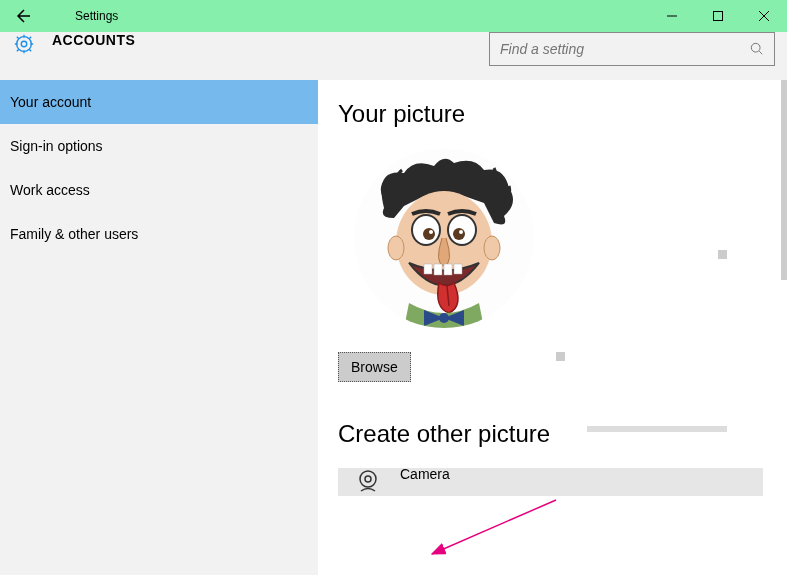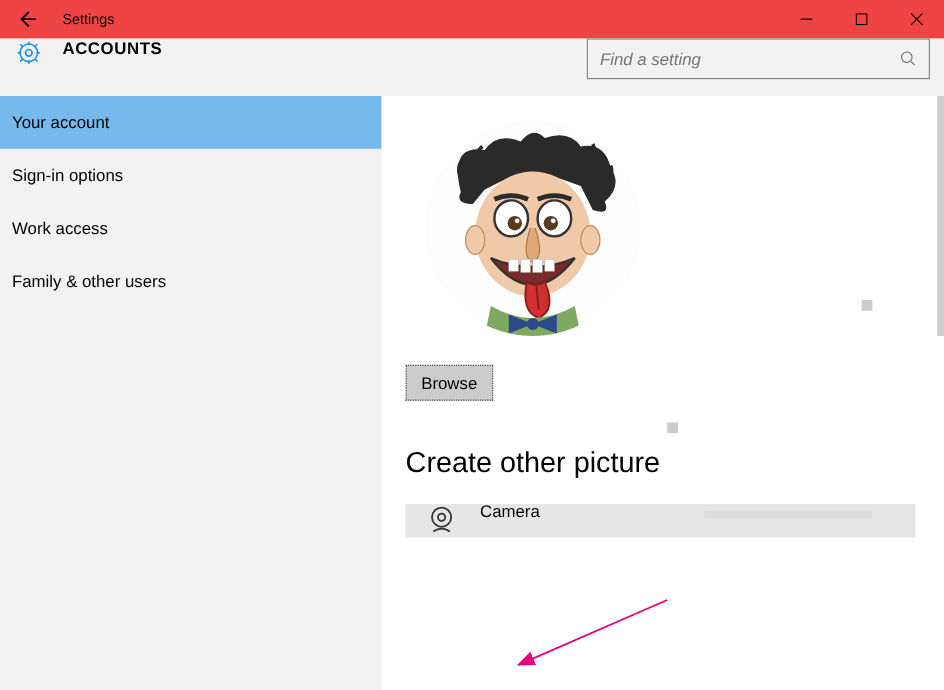--- a/index.html
+++ b/index.html
@@ -8,21 +8,22 @@
       height: 575px;
       font-family: "Segoe UI", -apple-system, sans-serif;
       background: #f2f2f2;
       overflow: hidden;
       position: relative;
     }
     .titlebar {
       height: 32px;
       display: flex;
       align-items: center;
-      background: #ef4444;
+      background: #86efac;
+      gap: 23px;
     }
     .back-btn {
       width: 48px;
       height: 32px;
       display: flex;
       align-items: center;
       justify-content: center;
       cursor: pointer;
     }
     .title {
@@ -227,20 +228,21 @@
 
 <div class="content">
   <div class="sidebar">
     <div class="nav-item active"><span>Your account</span></div>
     <div class="nav-item"><span>Sign-in options</span></div>
     <div class="nav-item"><span>Work access</span></div>
     <div class="nav-item"><span>Family &amp; other users</span></div>
   </div>
 
   <div class="main">
+    <div class="section-title">Your picture</div>
 
     <div class="avatar">
       <svg viewBox="0 0 180 180">
         <circle cx="90" cy="90" r="90" fill="#fdfdfd"></circle>
 
         <path d="M30 60 Q20 20 50 25 Q60 10 80 18 Q90 5 100 15 Q120 8 130 22 Q150 18 155 40 Q165 55 150 68 Q155 80 140 75 L130 55 L110 48 L90 45 L70 48 L50 58 L40 70 Q25 70 30 60 Z" fill="#2a2a2a"></path>
         <g stroke="#2a2a2a" stroke-width="3" fill="none">
           <path d="M35 55 Q25 45 30 35"></path>
           <path d="M45 40 Q40 28 48 22"></path>
           <path d="M135 40 Q145 30 140 20"></path>

